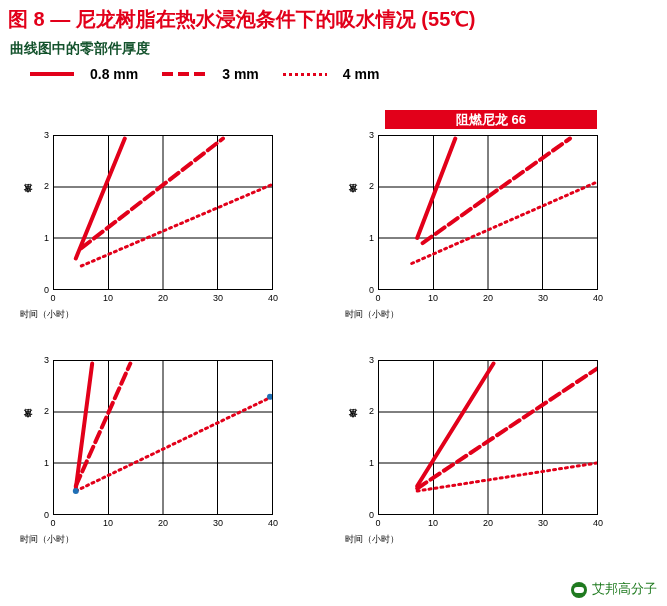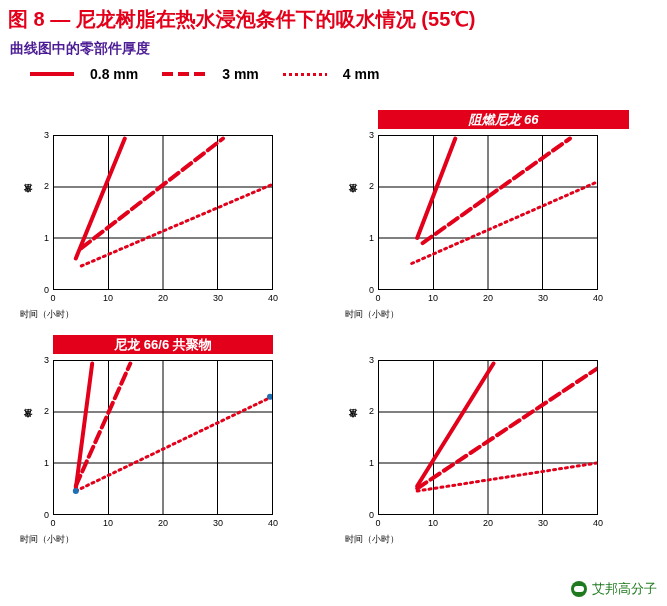--- a/index.html
+++ b/index.html
@@ -11,21 +11,21 @@
     position:relative;
     overflow:hidden;
   }
   .title{
     position:absolute;left:8px;top:6px;
     font-size:20px;font-weight:bold;color:#e2001a;
     letter-spacing:0px;white-space:nowrap;
   }
   .subtitle{
     position:absolute;left:10px;top:40px;
-    font-size:14px;font-weight:bold;color:#4c1d95;
+    font-size:14px;font-weight:bold;color:#14532d;
   }
   .legend{
     position:absolute;left:30px;top:66px;
     display:flex;align-items:center;gap:10px;
     font-size:14px;font-weight:bold;
   }
   .legend-item{display:flex;align-items:center;gap:16px;}
   .lg-swatch{width:44px;height:14px;position:relative;}
   .lg-solid{position:absolute;top:5px;left:0;width:44px;height:4px;background:#e2001a;}
   .lg-dash{position:absolute;top:5px;left:0;width:44px;height:4px;
@@ -47,21 +47,21 @@
     position:absolute;font-size:9px;writing-mode:vertical-rl;
     transform:rotate(180deg);white-space:nowrap;color:#000;
   }
   .axis-x-label{
     position:absolute;font-size:9px;text-align:left;width:100%;color:#000;
   }
   .tick-x{position:absolute;font-size:9px;color:#000;transform:translateX(-50%);}
   .tick-y{position:absolute;font-size:9px;color:#000;transform:translateY(-50%);text-align:right;}
   .wm{
     position:absolute;right:10px;bottom:8px;
-    display:flex;align-items:center;gap:5px;
+    display:flex;align-items:flex-end;gap:5px;
     color:#1f7a1f;font-size:13px;
   }
   .wm-circle{
     width:16px;height:16px;border-radius:50%;background:#1f7a1f;
     position:relative;
   }
   .wm-circle:after{
     content:"";position:absolute;left:3px;top:5px;width:10px;height:6px;
     border-radius:3px;background:#fff;
   }
@@ -118,21 +118,21 @@
   <div class="tick-y" style="left:15px;top:180px;width:14px;">0</div>
   <div class="tick-x" style="left:33px;top:183px;">0</div>
   <div class="tick-x" style="left:88px;top:183px;">10</div>
   <div class="tick-x" style="left:143px;top:183px;">20</div>
   <div class="tick-x" style="left:198px;top:183px;">30</div>
   <div class="tick-x" style="left:253px;top:183px;">40</div>
   <div class="axis-x-label" style="left:0;top:198px;">时间（小时）</div>
 </div>
 
 <div class="panel" style="left:345px;top:110px;width:300px;height:215px;">
-  <div class="panel-header" style="left:33px;top:0;width:251px;font-style:italic;">阻燃尼龙 66</div>
+  <div class="panel-header" style="left:40px;top:0;width:212px;">阻燃尼龙 66</div>
   <div class="axis-y-label" style="left:2px;top:90px;">含水量</div>
   <div class="plotbox" style="left:33px;top:25px;width:220px;height:155px;">
     <svg width="218" height="153" viewBox="0 0 218 153">
       <g stroke="#000" stroke-width="1">
         <line x1="54.5" y1="0" x2="54.5" y2="153"></line>
         <line x1="109" y1="0" x2="109" y2="153"></line>
         <line x1="163.5" y1="0" x2="163.5" y2="153"></line>
         <line x1="0" y1="51" x2="218" y2="51"></line>
         <line x1="0" y1="102" x2="218" y2="102"></line>
       </g>
@@ -149,21 +149,20 @@
   <div class="tick-y" style="left:15px;top:180px;width:14px;">0</div>
   <div class="tick-x" style="left:33px;top:183px;">0</div>
   <div class="tick-x" style="left:88px;top:183px;">10</div>
   <div class="tick-x" style="left:143px;top:183px;">20</div>
   <div class="tick-x" style="left:198px;top:183px;">30</div>
   <div class="tick-x" style="left:253px;top:183px;">40</div>
   <div class="axis-x-label" style="left:0;top:198px;width:286px;">时间（小时）</div>
 </div>
 
 <div class="panel" style="left:20px;top:335px;width:290px;height:215px;">
-  <div class="panel-header" style="left:33px;top:0;width:220px;">尼龙 66/6 共聚物</div>
   <div class="axis-y-label" style="left:2px;top:90px;">含水量</div>
   <div class="plotbox" style="left:33px;top:25px;width:220px;height:155px;">
     <svg width="218" height="153" viewBox="0 0 218 153">
       <g stroke="#000" stroke-width="1">
         <line x1="54.5" y1="0" x2="54.5" y2="153"></line>
         <line x1="109" y1="0" x2="109" y2="153"></line>
         <line x1="163.5" y1="0" x2="163.5" y2="153"></line>
         <line x1="0" y1="51" x2="218" y2="51"></line>
         <line x1="0" y1="102" x2="218" y2="102"></line>
       </g>

